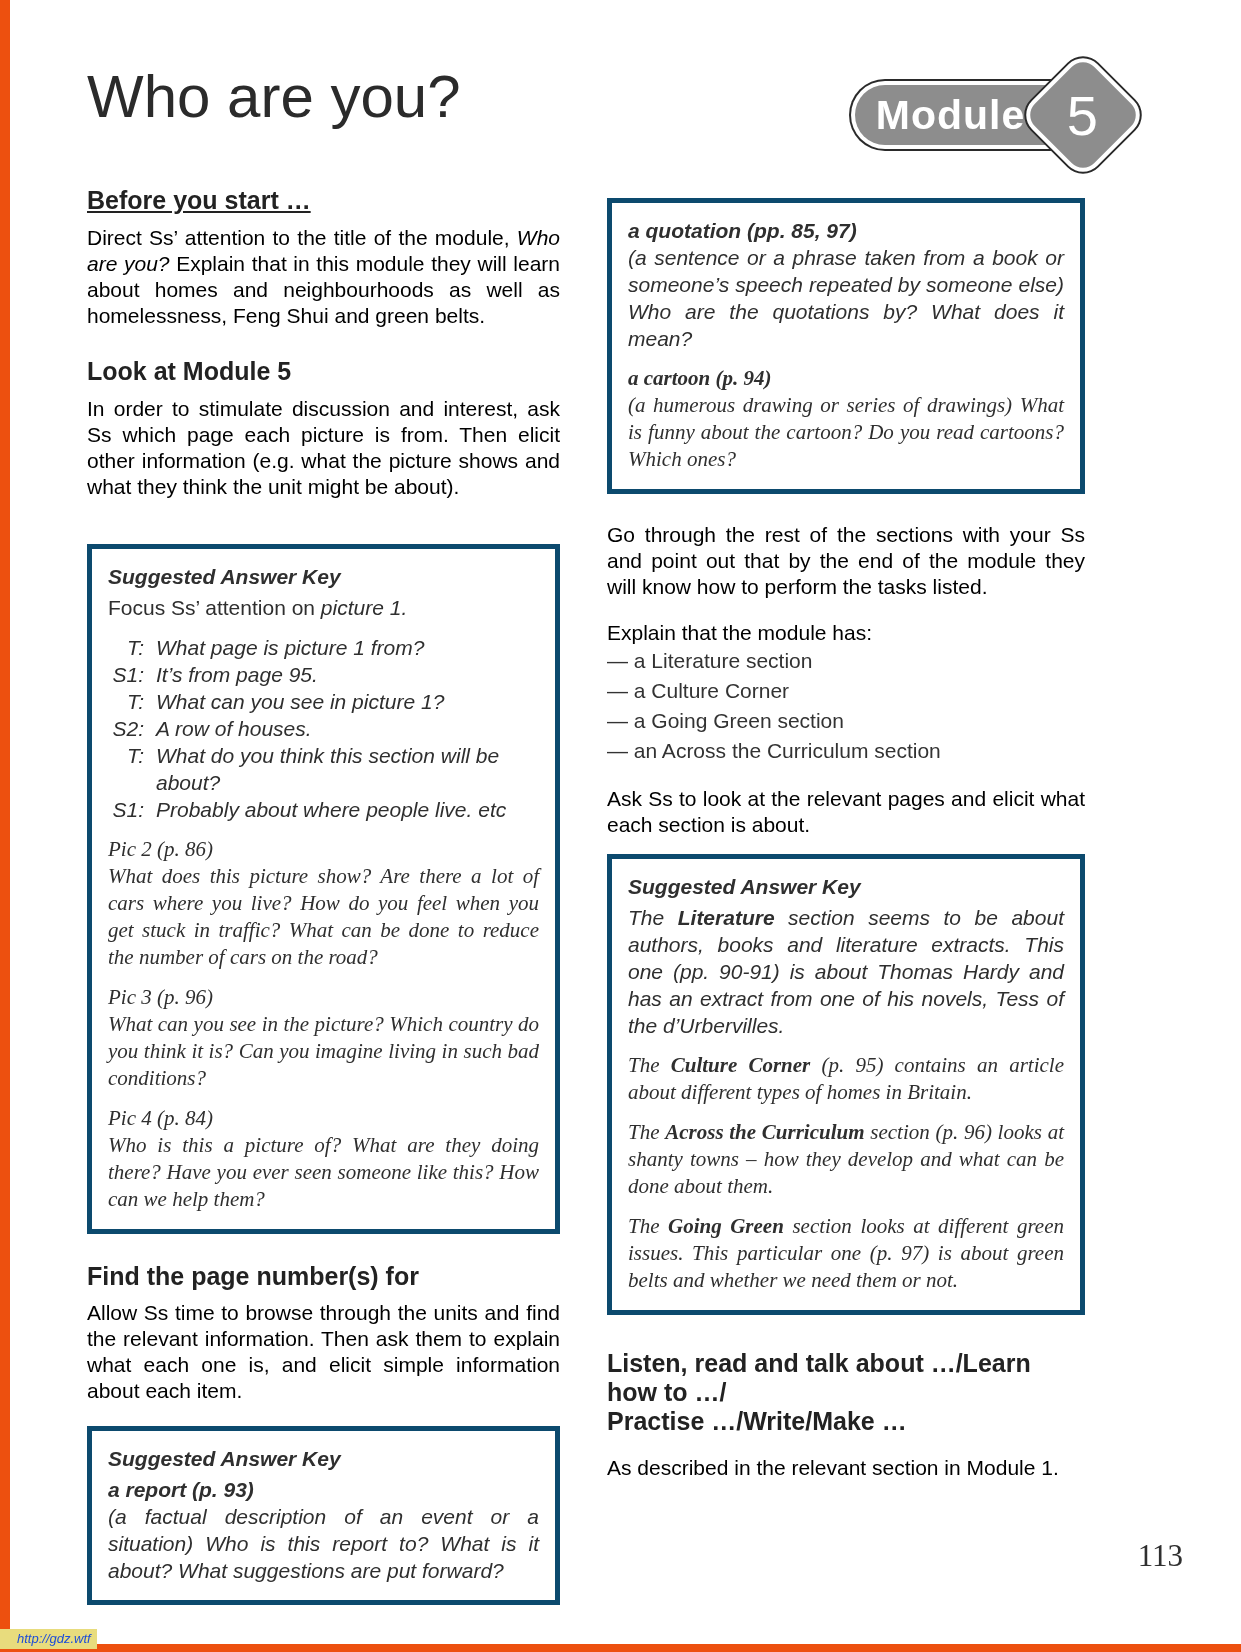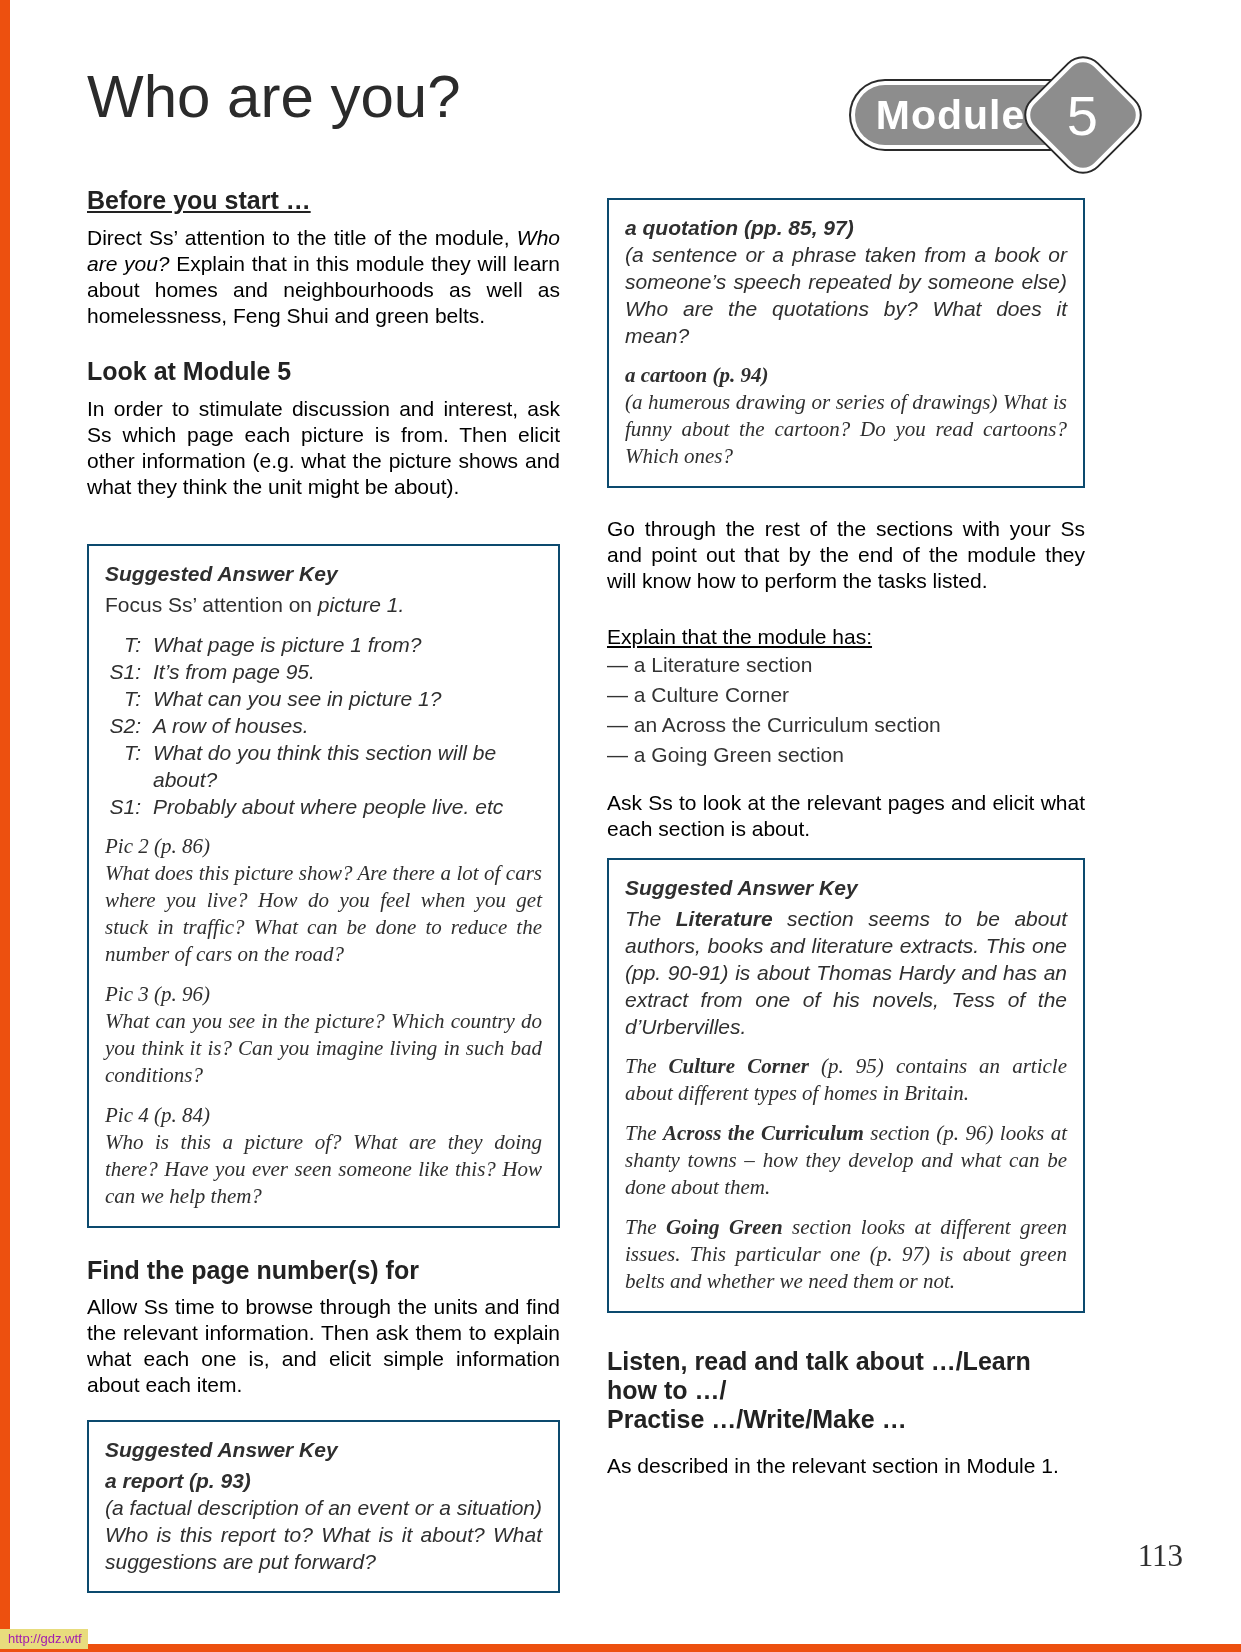--- a/index.html
+++ b/index.html
@@ -42,21 +42,21 @@
     font-size:25px;font-weight:700;color:#222;margin:28px 0 10px 0;line-height:1.15;
   }
   h2.sec:first-child{margin-top:8px;text-decoration:underline;}
   p.body{
     font-size:21px;line-height:26px;margin:0 0 6px 0;text-align:justify;color:#000000;
   }
   p.body.noj{text-align:left;}
   .dashlist{margin:0;padding:0;list-style:none;font-size:21px;line-height:30px;color:#333;}
 
   .keybox{
-    border:2px solid #0c4a6e;background:#fff;
+    border:5px solid #0c4a6e;background:#fff;
     padding:14px 16px 16px 16px;box-sizing:border-box;
     font-size:21px;line-height:27px;color:#2f2f2f;
   }
   .keybox .key-title{font-weight:700;font-style:italic;margin:0 0 4px 0;}
   .keybox p{margin:0;}
   .keybox .group{margin-top:13px;font-family:Liberation Serif, serif;}
   .keybox .item-label{font-weight:700;font-style:italic;}
   .keybox .item-text{font-style:italic;text-align:justify;}
   .dialogue{display:grid;grid-template-columns:36px 1fr;column-gap:12px;margin-top:13px;font-style:italic;}
   .dialogue .sp{text-align:right;}
@@ -64,22 +64,22 @@
   .bi{font-weight:700;font-style:italic;}
   .box-mt{margin-top:44px;}
   .box-mt2{margin-top:22px;}
   .box-mt3{margin-top:16px;}
 
   .pagenum{
     position:absolute;right:58px;top:1538px;
     font-family:"Liberation Serif",serif;font-size:31px;color:#2f2f2f;
   }
   .watermark{
-    position:absolute;left:0;bottom:3px;background:#e8dc7d;color:#a21caf;
-    font-size:13px;padding:2px 6px 3px 8px;z-index:5;
+    position:absolute;left:0;bottom:3px;background:#e8dc7d;color:#1d4ed8;
+    font-size:13px;padding:2px 6px 3px 17px;z-index:5;font-style:italic;
   }
 </style>
 </head>
 <body>
 
 <div class="edge-left"></div>
 <div class="edge-bottom"></div>
 
 <h1 class="title">Who are you?</h1>
 
@@ -145,26 +145,26 @@
     <p class="item-label">a quotation (pp. 85, 97)</p>
     <p class="item-text">(a sentence or a phrase taken from a book or someone’s speech repeated by someone else) Who are the quotations by? What does it mean?</p>
     <div class="group">
       <p class="item-label">a cartoon (p. 94)</p>
       <p class="item-text">(a humerous drawing or series of drawings) What is funny about the cartoon? Do you read cartoons? Which ones?</p>
     </div>
   </div>
 
   <p class="body" style="margin-top:28px;">Go through the rest of the sections with your Ss and point out that by the end of the module they will know how to perform the tasks listed.</p>
 
-  <p class="body noj" style="margin-top:30px;margin-bottom:0;text-decoration:underline;">Explain that the module has:</p>
+  <p class="body noj" style="margin-top:20px;margin-bottom:0;">Explain that the module has:</p>
   <ul class="dashlist">
     <li>— a Literature section</li>
     <li>— a Culture Corner</li>
+    <li>— a Going Green section</li>
     <li>— an Across the Curriculum section</li>
-    <li>— a Going Green section</li>
   </ul>
 
   <p class="body" style="margin-top:20px;">Ask Ss to look at the relevant pages and elicit what each section is about.</p>
 
   <div class="keybox box-mt3">
     <p class="key-title">Suggested Answer Key</p>
     <p class="item-text"><span class="i">The </span><span class="bi">Literature</span><span class="i"> section seems to be about authors, books and literature extracts. This one (pp. 90-91) is about Thomas Hardy and has an extract from one of his novels, Tess of the d’Urbervilles.</span></p>
     <p class="item-text group"><span class="i">The </span><span class="bi">Culture Corner</span><span class="i"> (p. 95) contains an article about different types of homes in Britain.</span></p>
     <p class="item-text group"><span class="i">The </span><span class="bi">Across the Curriculum</span><span class="i"> section (p. 96) looks at shanty towns – how they develop and what can be done about them.</span></p>
     <p class="item-text group"><span class="i">The </span><span class="bi">Going Green</span><span class="i"> section looks at different green issues. This particular one (p. 97) is about green belts and whether we need them or not.</span></p>

